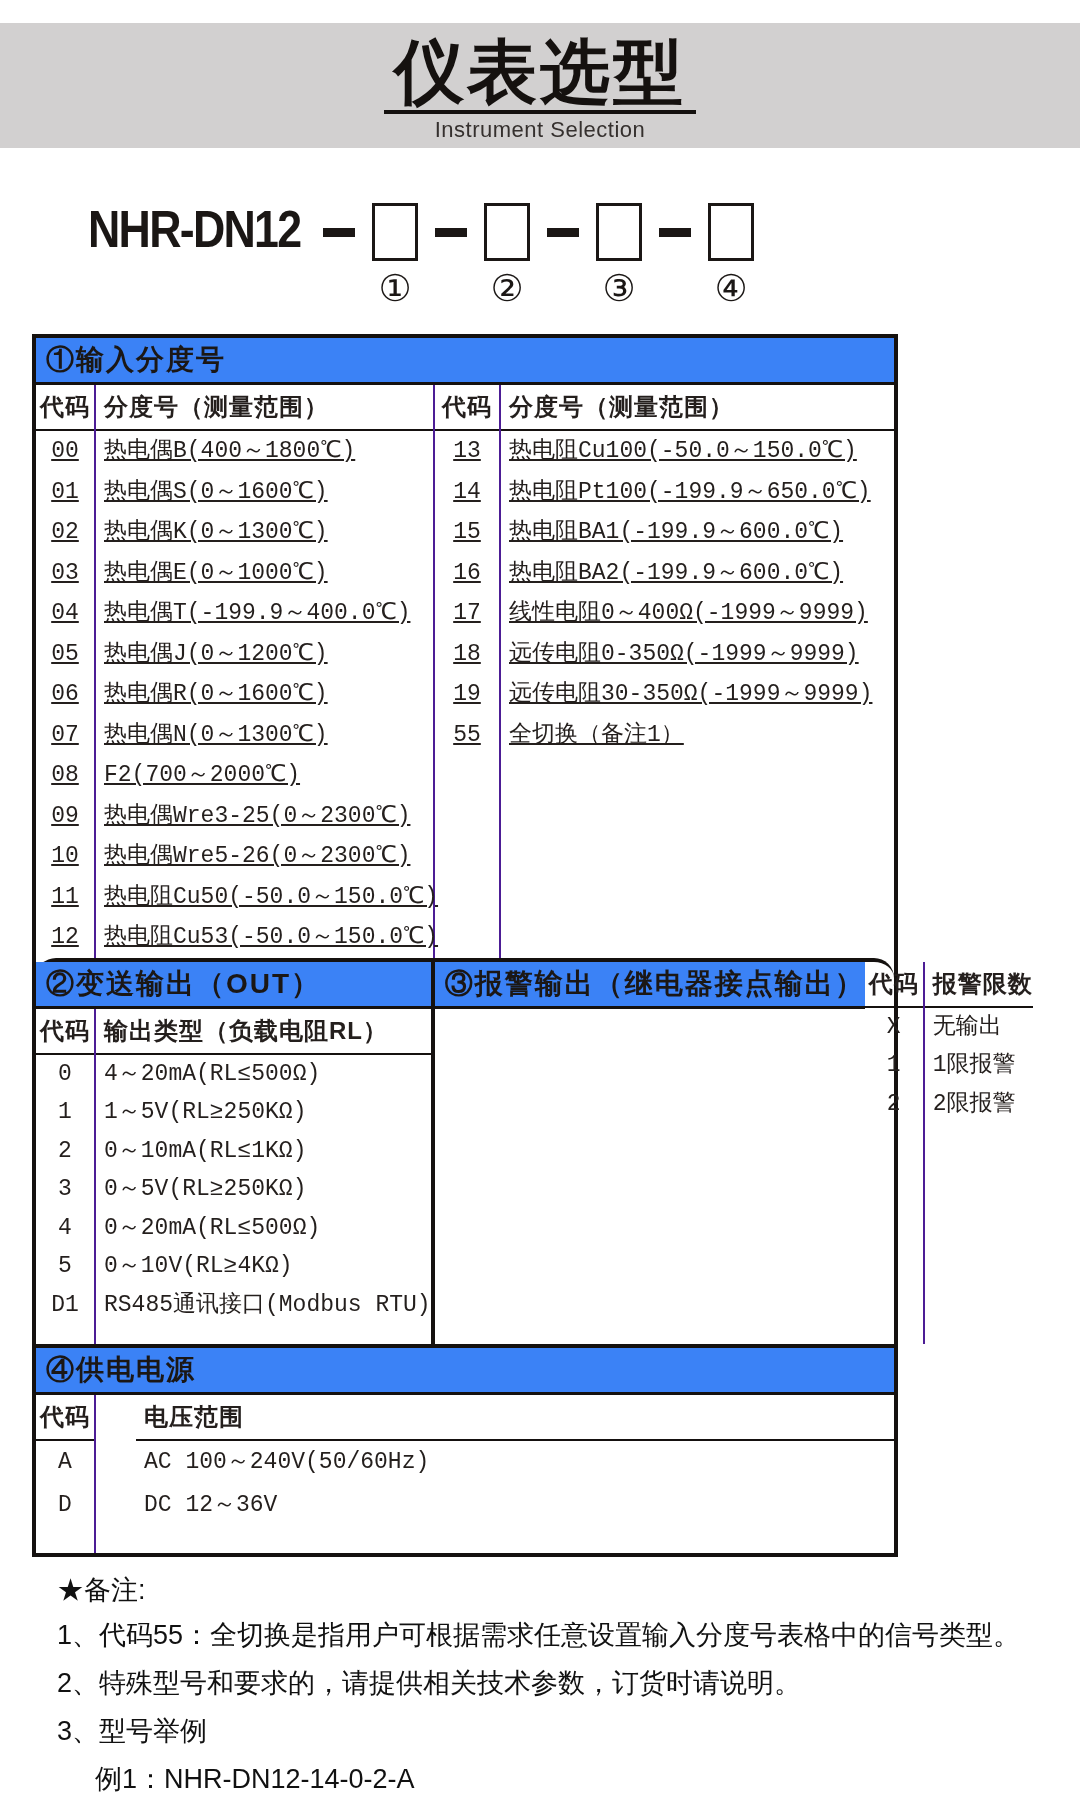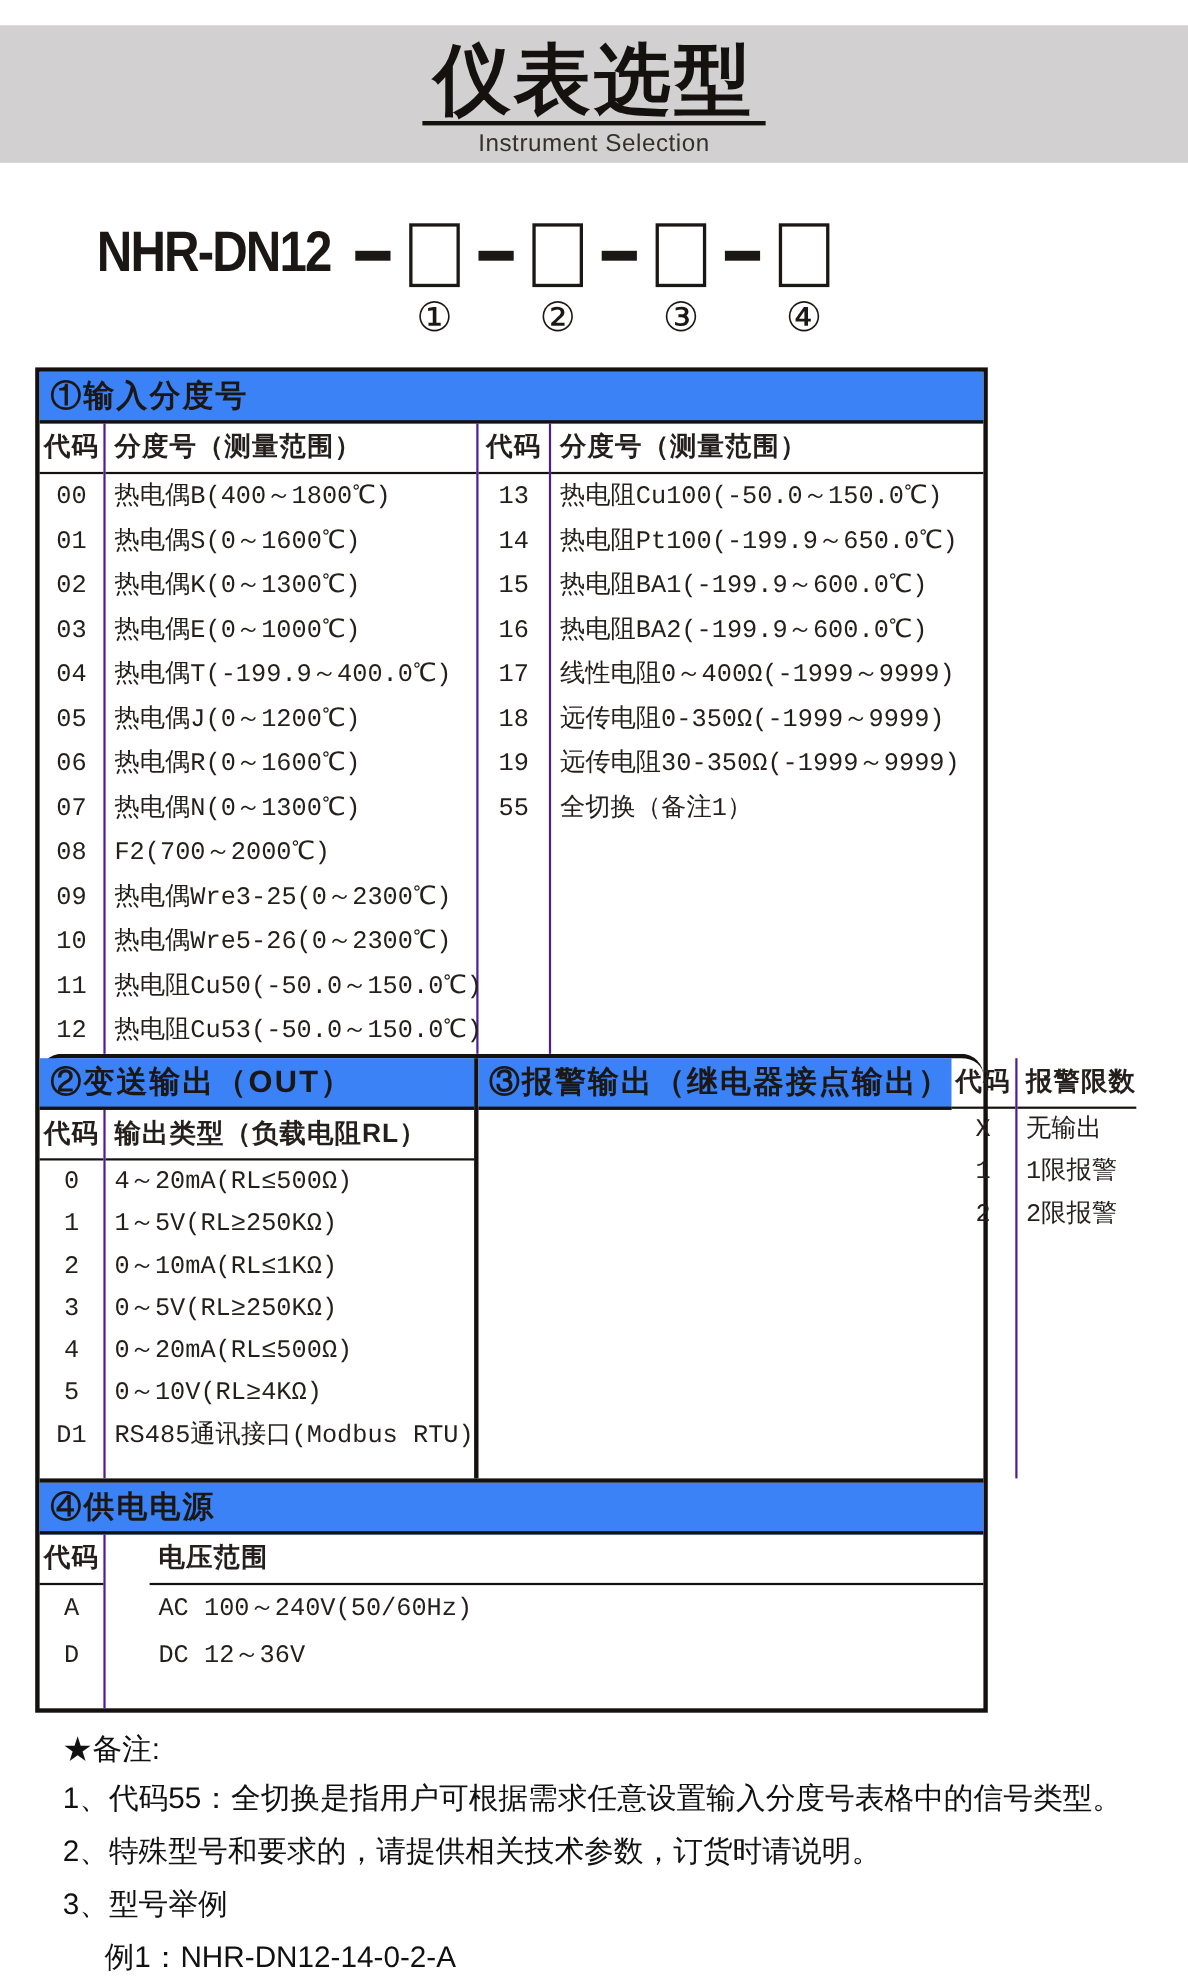--- a/index.html
+++ b/index.html
@@ -49,21 +49,21 @@
   .mono{font-family:"Liberation Mono","DejaVu Sans Mono",monospace;}
   .hcell{
     height:44px;line-height:44px;border-bottom:2px solid #15110f;
     font-weight:bold;font-size:24px;letter-spacing:1px;white-space:nowrap;box-sizing:content-box;
   }
   .cell{font-size:23px;white-space:nowrap;color:#241f1d;}
   .code{text-align:center;}
   .desc{padding-left:8px;}
   .fill{flex:1;}
   
-  .s1 .cell{height:40.5px;line-height:40.5px;}
+  .s1 .cell{height:40.5px;line-height:40.5px;text-decoration:underline;}
   .w-codeL{width:60px;} .w-descL{width:339px;} .w-codeR{width:66px;} .w-descR{flex:1;}
   
   .row2{display:flex;align-items:stretch;height:386px;border-top:4px solid #15110f;box-sizing:border-box;border-radius:20px;}
   .ltbl{width:455px;border-right:4px solid #15110f;display:flex;flex-direction:column;box-sizing:border-box;}
   .rtbl{flex:1;display:flex;}
   .ltbl .tbl,.rtbl .tbl{flex:1;}
   .row2 .cell{height:38.5px;line-height:38.5px;}
   .w-code2{width:60px;} .w-desc2{flex:1;}
   
   .s4{border-top:4px solid #15110f;}

